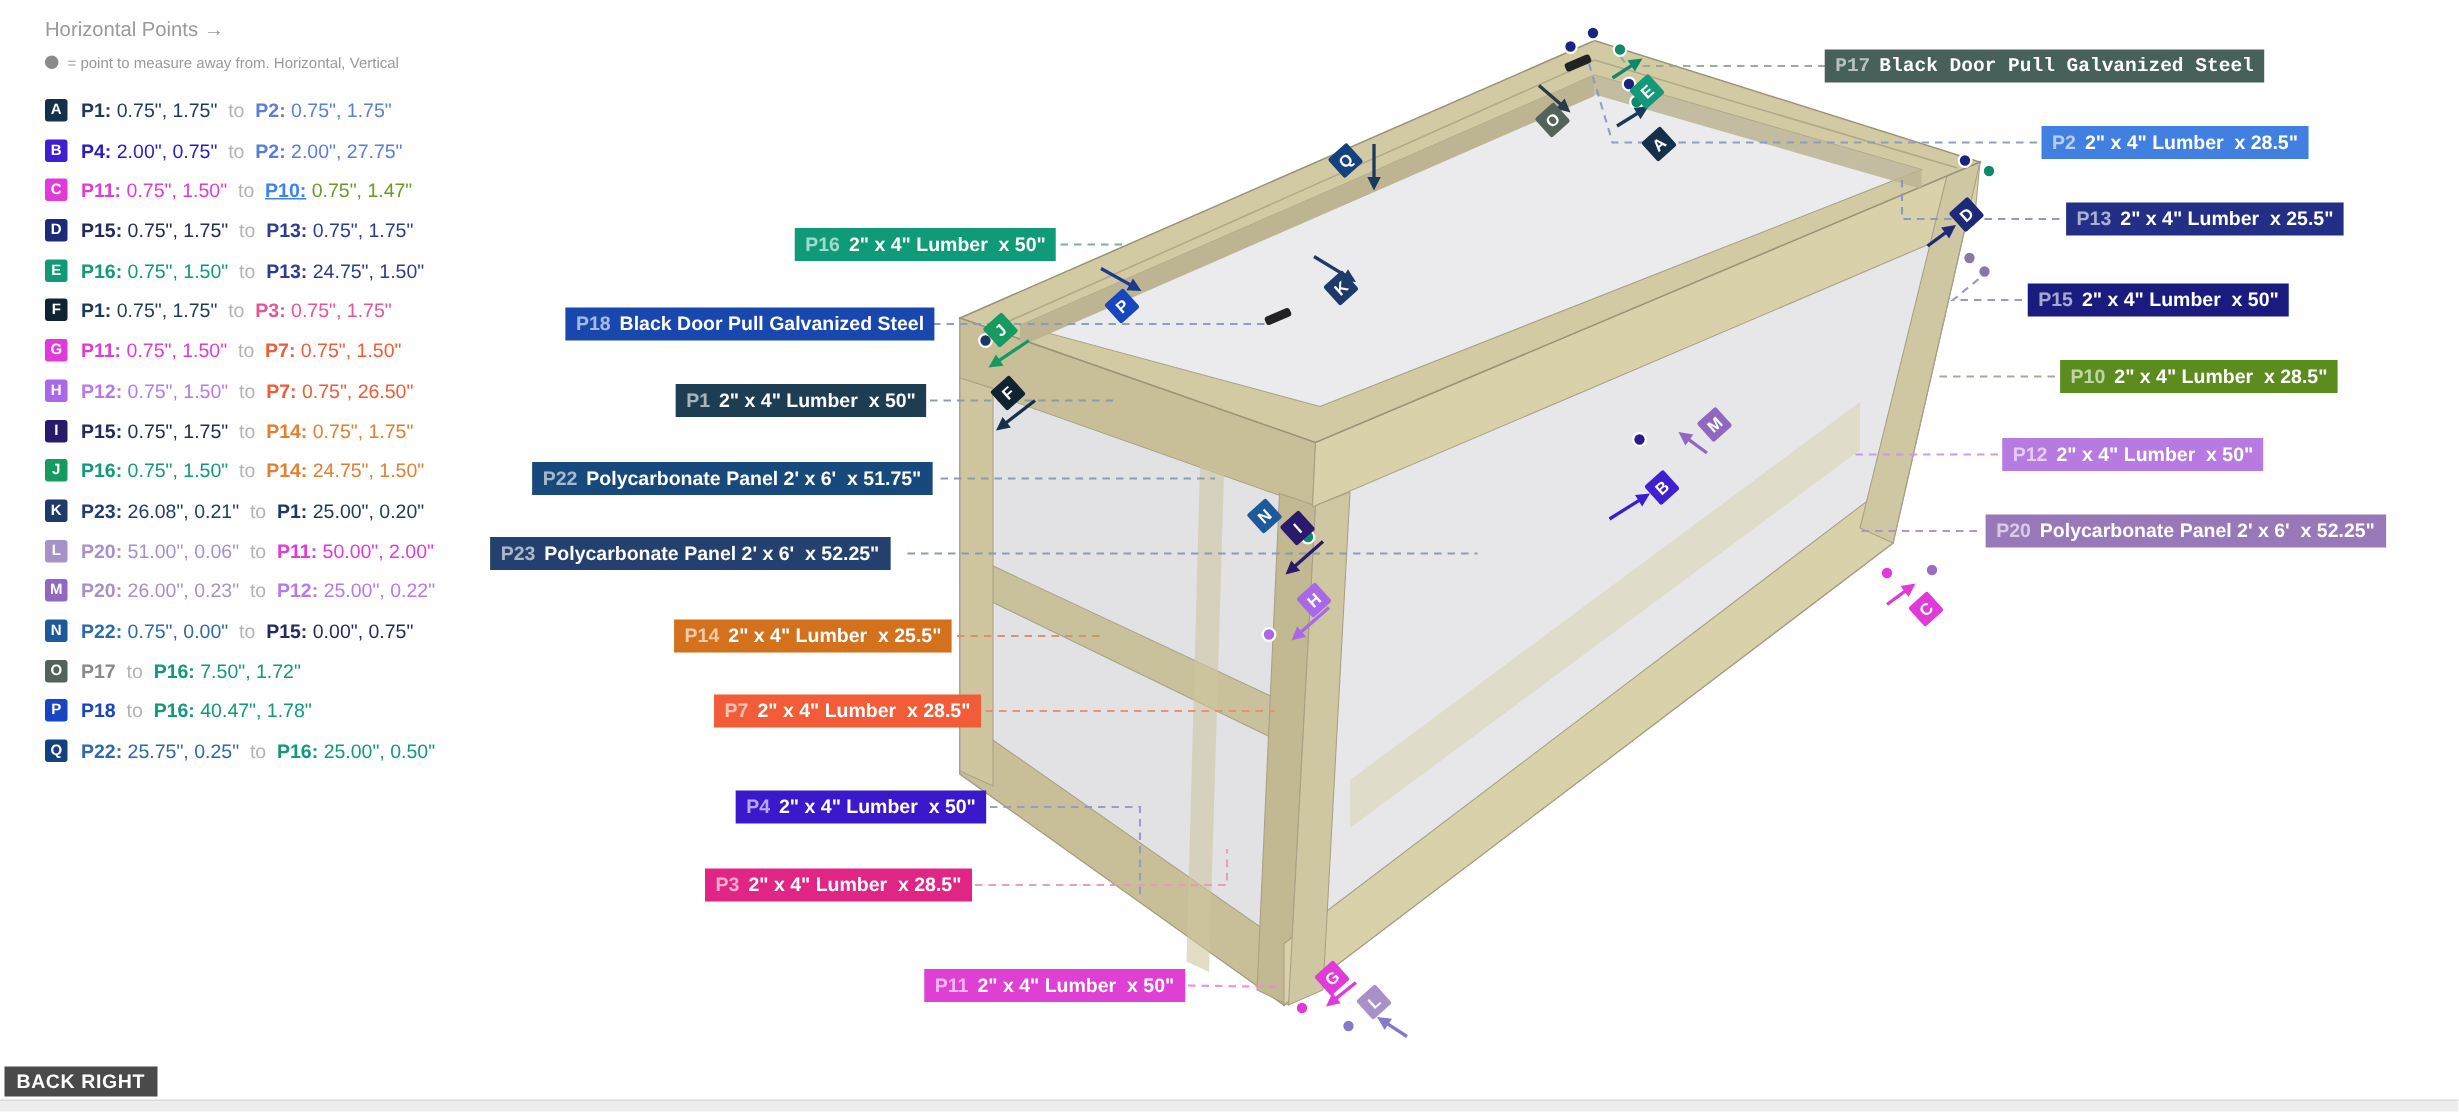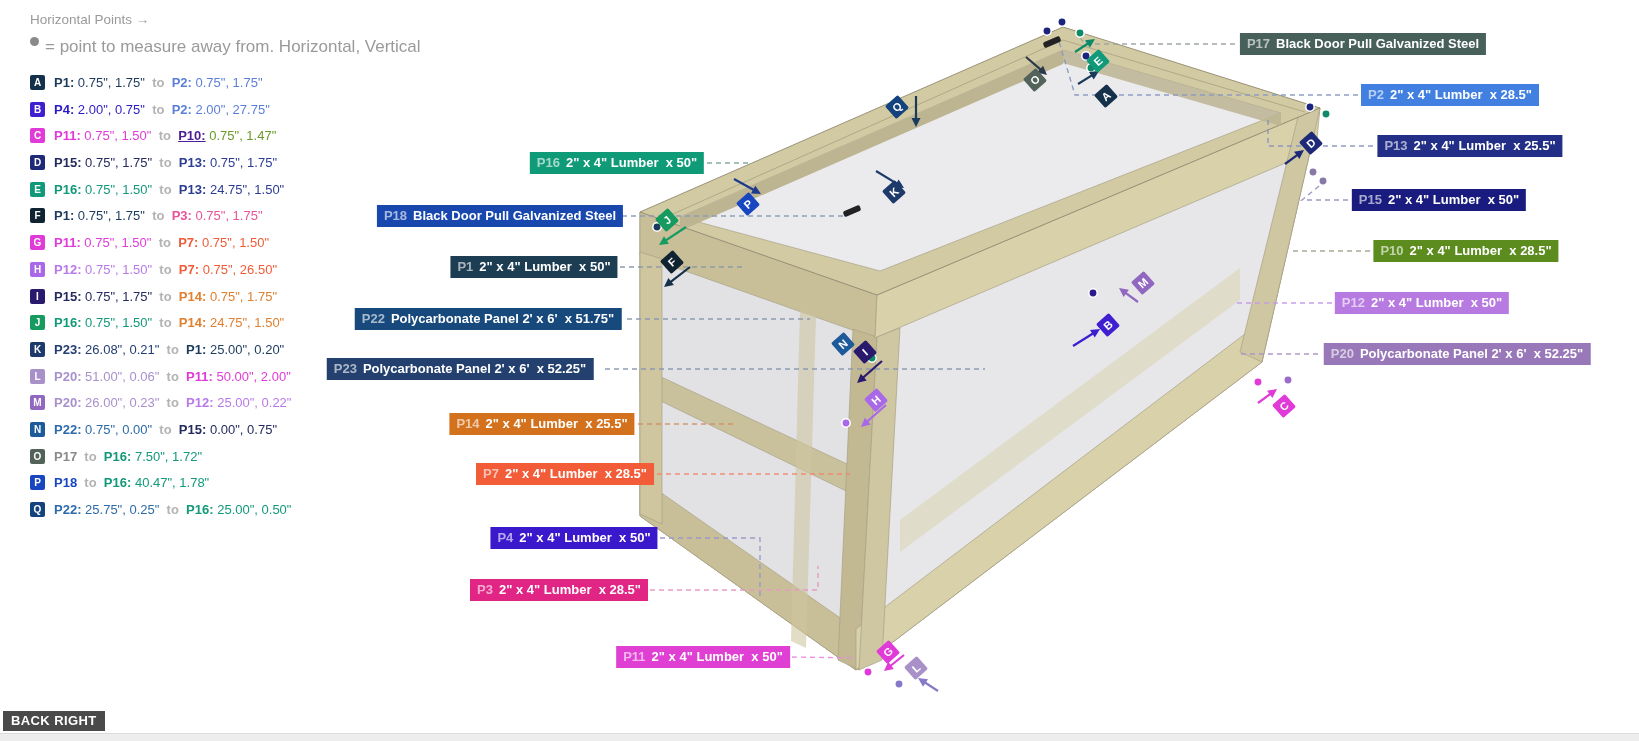--- a/index.html
+++ b/index.html
@@ -3,29 +3,29 @@
 <meta charset="utf-8">
 <style>
   html,body{margin:0;padding:0;background:#fff;}
   body{width:1639px;height:741px;overflow:hidden;position:relative;
        font-family:"Liberation Sans",sans-serif;}
   .stage{position:absolute;left:0;top:0;width:1639px;height:741px;background:#fff;}
   #model-svg{position:absolute;left:0;top:0;}
   
   .sidebar{position:absolute;left:30px;top:12px;z-index:5;}
   .sb-title{color:#9a9a9a;font-size:13.5px;}
-  .sb-note{color:#9a9a9a;font-size:17px;margin-top:10px;display:flex;align-items:flex-start;}
+  .sb-note{color:#9a9a9a;font-size:10px;margin-top:10px;display:flex;align-items:flex-start;}
   .sb-dot{width:9px;height:9px;border-radius:50%;background:#8a8a8a;display:inline-block;margin-right:6px;}
   .sb-rows{margin-top:18px;}
   .sb-row{display:flex;align-items:center;margin-bottom:11.7px;font-size:13px;}
   .sb-badge{width:15px;height:15px;border-radius:2px;color:#fff;font-size:10px;font-weight:bold;
             display:flex;align-items:center;justify-content:center;margin-right:9px;flex:0 0 auto;}
   .sb-text{white-space:pre;}
   .sb-id{font-weight:bold;}
-  .sb-to{color:#b3b3b3;font-weight:bold;}
+  .sb-to{color:#b3b3b3;font-weight:normal;}
   
   .plabel{position:absolute;transform:translate(-50%,-50%);padding:3px 7px 4px 7px;color:#fff;
           font-size:13px;font-weight:bold;white-space:pre;z-index:4;}
   .plabel .pid{color:rgba(255,255,255,.62);margin-right:6px;}
   
   .view-tag{position:absolute;left:3px;top:711px;background:#4a4a4a;color:#fff;font-size:13px;
             font-weight:bold;padding:2px 8px 3px 8px;letter-spacing:.4px;z-index:6;}
   .hscroll{position:absolute;left:0;top:733px;width:1639px;height:8px;background:#ededed;
            border-top:1px solid #dcdcdc;z-index:6;}
   .edge{stroke:#9a9278;stroke-width:1;}
@@ -214,21 +214,21 @@
         <div class="sb-row">
           <span class="sb-badge" style="background: rgb(20, 48, 74);">A</span>
           <span class="sb-text"><span class="sb-id" style="color: rgb(27, 58, 94);">P1:</span><span style="color: rgb(27, 58, 94);"> 0.75", 1.75"</span><span class="sb-to">  to  </span><span class="sb-id" style="color: rgb(91, 127, 217);">P2:</span><span style="color: rgb(91, 127, 217);"> 0.75", 1.75"</span></span>
         </div>
         <div class="sb-row">
           <span class="sb-badge" style="background: rgb(63, 31, 208);">B</span>
           <span class="sb-text"><span class="sb-id" style="color: rgb(42, 26, 200);">P4:</span><span style="color: rgb(42, 26, 200);"> 2.00", 0.75"</span><span class="sb-to">  to  </span><span class="sb-id" style="color: rgb(91, 127, 217);">P2:</span><span style="color: rgb(91, 127, 217);"> 2.00", 27.75"</span></span>
         </div>
         <div class="sb-row">
           <span class="sb-badge" style="background: rgb(224, 58, 216);">C</span>
-          <span class="sb-text"><span class="sb-id" style="color: rgb(224, 58, 216);">P11:</span><span style="color: rgb(224, 58, 216);"> 0.75", 1.50"</span><span class="sb-to">  to  </span><span class="sb-id" style="color: #4c1d95; text-decoration: underline;">P10:</span><span style="color: rgb(107, 154, 40);"> 0.75", 1.47"</span></span>
+          <span class="sb-text"><span class="sb-id" style="color: rgb(224, 58, 216);">P11:</span><span style="color: rgb(224, 58, 216);"> 0.75", 1.50"</span><span class="sb-to">  to  </span><span class="sb-id" style="color: #3b82f6; text-decoration: underline;">P10:</span><span style="color: rgb(107, 154, 40);"> 0.75", 1.47"</span></span>
         </div>
         <div class="sb-row">
           <span class="sb-badge" style="background: rgb(30, 42, 120);">D</span>
           <span class="sb-text"><span class="sb-id" style="color: rgb(37, 42, 94);">P15:</span><span style="color: rgb(37, 42, 94);"> 0.75", 1.75"</span><span class="sb-to">  to  </span><span class="sb-id" style="color: rgb(44, 60, 148);">P13:</span><span style="color: rgb(44, 60, 148);"> 0.75", 1.75"</span></span>
         </div>
         <div class="sb-row">
           <span class="sb-badge" style="background: rgb(17, 153, 122);">E</span>
           <span class="sb-text"><span class="sb-id" style="color: rgb(18, 153, 122);">P16:</span><span style="color: rgb(18, 153, 122);"> 0.75", 1.50"</span><span class="sb-to">  to  </span><span class="sb-id" style="color: rgb(44, 60, 148);">P13:</span><span style="color: rgb(44, 60, 148);"> 24.75", 1.50"</span></span>
         </div>
         <div class="sb-row">
@@ -276,21 +276,21 @@
           <span class="sb-text"><span class="sb-id" style="color: rgb(24, 69, 192);">P18</span><span class="sb-to">  to  </span><span class="sb-id" style="color: rgb(18, 153, 122);">P16:</span><span style="color: rgb(18, 153, 122);"> 40.47", 1.78"</span></span>
         </div>
         <div class="sb-row">
           <span class="sb-badge" style="background: rgb(20, 66, 126);">Q</span>
           <span class="sb-text"><span class="sb-id" style="color: rgb(45, 106, 170);">P22:</span><span style="color: rgb(45, 106, 170);"> 25.75", 0.25"</span><span class="sb-to">  to  </span><span class="sb-id" style="color: rgb(18, 153, 122);">P16:</span><span style="color: rgb(18, 153, 122);"> 25.00", 0.50"</span></span>
         </div>
       </div>
   </div>
 
   <div id="labels">
-      <div class="plabel" style="left: 1363px; top: 44px; background: rgb(71, 96, 90);"><span class="pid">P17</span><span>Black Door Pull Galvanized Steel</span></div>
+      <div class="plabel" style="left: 1363px; top: 44px; background: rgb(71, 96, 90); font-family: Liberation Mono, monospace;"><span class="pid">P17</span><span>Black Door Pull Galvanized Steel</span></div>
       <div class="plabel" style="left: 1450px; top: 95px; background: rgb(65, 128, 224);"><span class="pid">P2</span><span>2" x 4" Lumber  x 28.5"</span></div>
       <div class="plabel" style="left: 1470px; top: 146px; background: rgb(35, 47, 134);"><span class="pid">P13</span><span>2" x 4" Lumber  x 25.5"</span></div>
       <div class="plabel" style="left: 1439px; top: 200px; background: rgb(25, 28, 126);"><span class="pid">P15</span><span>2" x 4" Lumber  x 50"</span></div>
       <div class="plabel" style="left: 1466px; top: 251px; background: rgb(93, 140, 30);"><span class="pid">P10</span><span>2" x 4" Lumber  x 28.5"</span></div>
       <div class="plabel" style="left: 1422px; top: 303px; background: rgb(183, 122, 224);"><span class="pid">P12</span><span>2" x 4" Lumber  x 50"</span></div>
       <div class="plabel" style="left: 1457px; top: 354px; background: rgb(152, 120, 184);"><span class="pid">P20</span><span>Polycarbonate Panel 2' x 6'  x 52.25"</span></div>
       <div class="plabel" style="left: 617px; top: 163px; background: rgb(15, 155, 120);"><span class="pid">P16</span><span>2" x 4" Lumber  x 50"</span></div>
       <div class="plabel" style="left: 500px; top: 216px; background: rgb(24, 71, 174);"><span class="pid">P18</span><span>Black Door Pull Galvanized Steel</span></div>
       <div class="plabel" style="left: 534px; top: 267px; background: rgb(29, 61, 82);"><span class="pid">P1</span><span>2" x 4" Lumber  x 50"</span></div>
       <div class="plabel" style="left: 488px; top: 319px; background: rgb(23, 73, 124);"><span class="pid">P22</span><span>Polycarbonate Panel 2' x 6'  x 51.75"</span></div>

